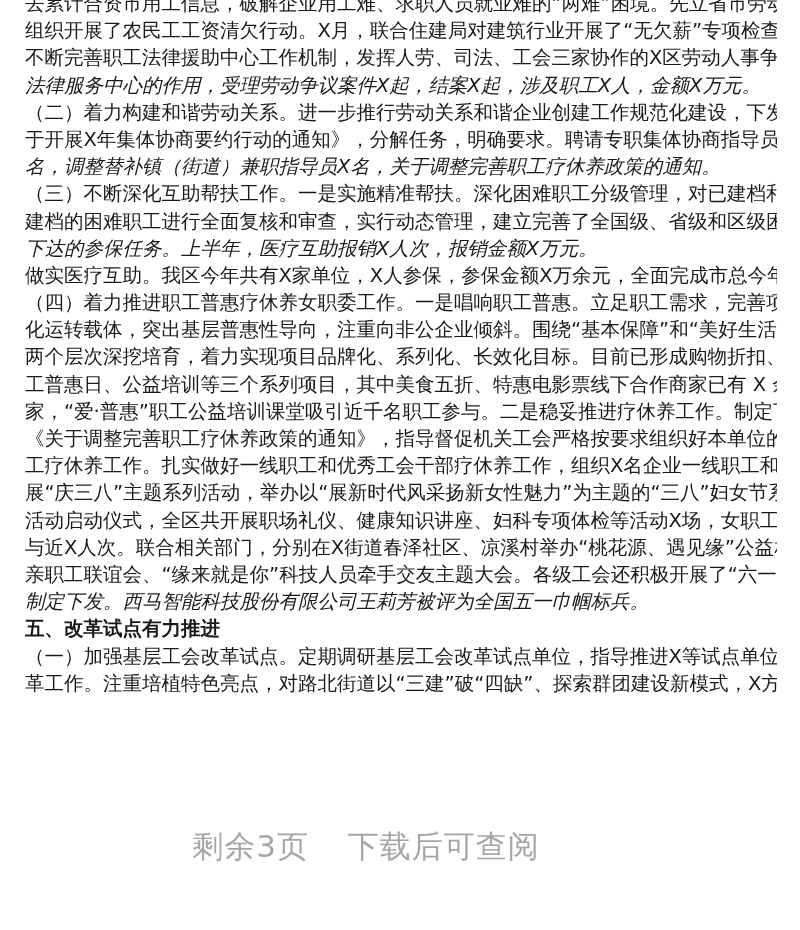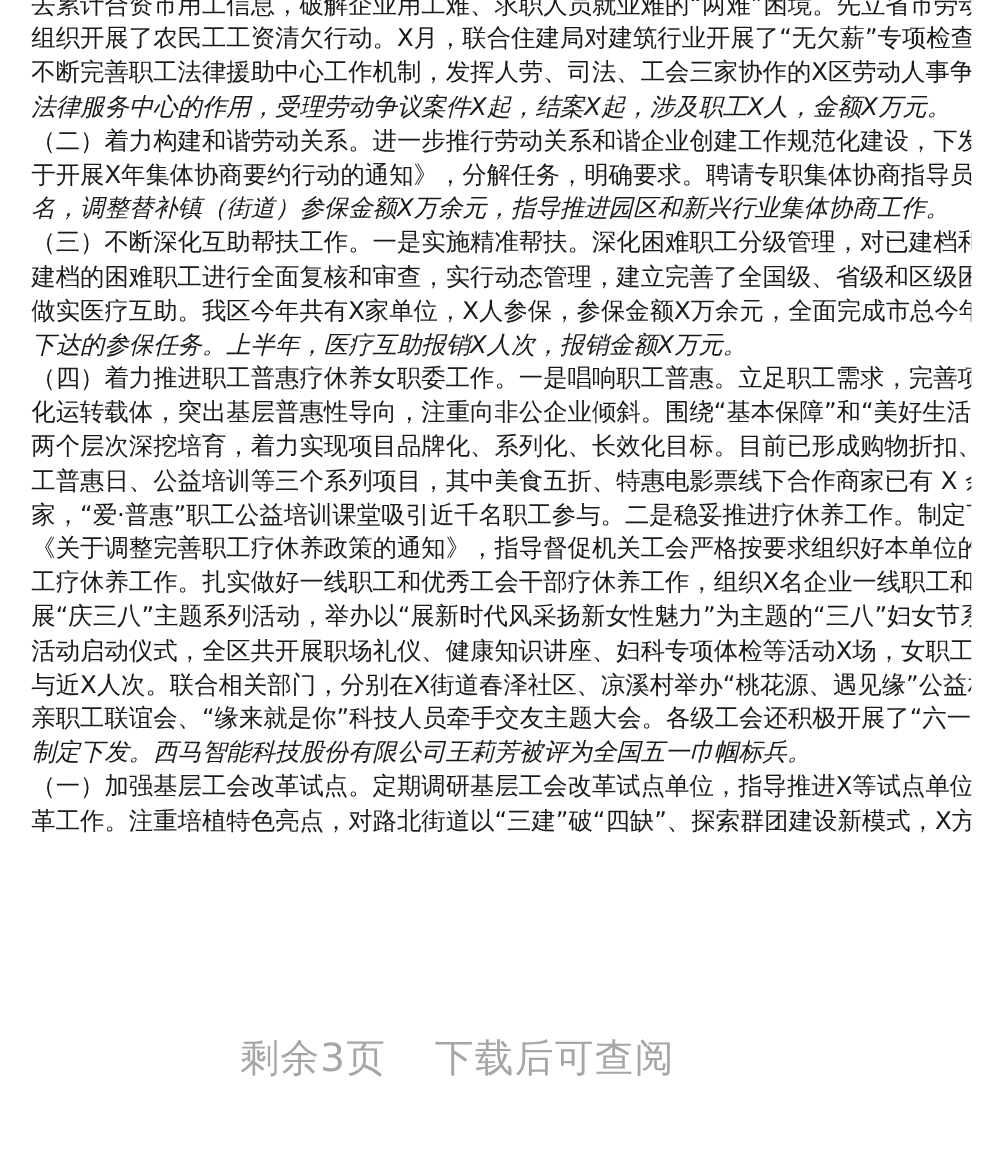--- a/index.html
+++ b/index.html
@@ -17,37 +17,38 @@
 </head>
 <body>
 
 <div class="page" id="page">
     <div class="line">去累计合资市用工信息，破解企业用工难、求职人员就业难的“两难”困境。先立省市劳动，</div>
     <div class="line">组织开展了农民工工资清欠行动。X月，联合住建局对建筑行业开展了“无欠薪”专项检查。</div>
     <div class="line">不断完善职工法律援助中心工作机制，发挥人劳、司法、工会三家协作的X区劳动人事争议</div>
     <div class="line last">法律服务中心的作用，受理劳动争议案件X起，结案X起，涉及职工X人，金额X万元。</div>
     <div class="line">（二）着力构建和谐劳动关系。进一步推行劳动关系和谐企业创建工作规范化建设，下发《关</div>
     <div class="line">于开展X年集体协商要约行动的通知》，分解任务，明确要求。聘请专职集体协商指导员X</div>
-    <div class="line last">名，调整替补镇（街道）参保金额X万余元，指导推进园区和新兴行业集体协商工作。</div>
+    <div class="line last">名，调整替补镇（街道）兼职指导员X名，关于调整完善职工疗休养政策的通知。</div>
     <div class="line">（三）不断深化互助帮扶工作。一是实施精准帮扶。深化困难职工分级管理，对已建档和新</div>
     <div class="line">建档的困难职工进行全面复核和审查，实行动态管理，建立完善了全国级、省级和区级困难</div>
+    <div class="line last">下达的参保任务。上半年，医疗互助报销X人次，报销金额X万元。</div>
     <div class="line">做实医疗互助。我区今年共有X家单位，X人参保，参保金额X万余元，全面完成市总今年</div>
-    <div class="line last">下达的参保任务。上半年，医疗互助报销X人次，报销金额X万元。</div>
     <div class="line">（四）着力推进职工普惠疗休养女职委工作。一是唱响职工普惠。立足职工需求，完善项目</div>
     <div class="line">化运转载体，突出基层普惠性导向，注重向非公企业倾斜。围绕“基本保障”和“美好生活向往”</div>
     <div class="line">两个层次深挖培育，着力实现项目品牌化、系列化、长效化目标。目前已形成购物折扣、职</div>
     <div class="line">工普惠日、公益培训等三个系列项目，其中美食五折、特惠电影票线下合作商家已有 X 余</div>
     <div class="line">家，“爱·普惠”职工公益培训课堂吸引近千名职工参与。二是稳妥推进疗休养工作。制定下发</div>
     <div class="line">《关于调整完善职工疗休养政策的通知》，指导督促机关工会严格按要求组织好本单位的职</div>
     <div class="line">工疗休养工作。扎实做好一线职工和优秀工会干部疗休养工作，组织X名企业一线职工和优</div>
     <div class="line">展“庆三八”主题系列活动，举办以“展新时代风采扬新女性魅力”为主题的“三八”妇女节系列</div>
     <div class="line">活动启动仪式，全区共开展职场礼仪、健康知识讲座、妇科专项体检等活动X场，女职工参</div>
     <div class="line">与近X人次。联合相关部门，分别在X街道春泽社区、凉溪村举办“桃花源、遇见缘”公益相</div>
     <div class="line">亲职工联谊会、“缘来就是你”科技人员牵手交友主题大会。各级工会还积极开展了“六一”亲</div>
     <div class="line last">制定下发。西马智能科技股份有限公司王莉芳被评为全国五一巾帼标兵。</div>
+    <div class="line heading">五、改革试点有力推进</div>
     <div class="line">（一）加强基层工会改革试点。定期调研基层工会改革试点单位，指导推进X等试点单位改</div>
     <div class="line">革工作。注重培植特色亮点，对路北街道以“三建”破“四缺”、探索群团建设新模式，X方林汽</div>
   </div>
 
 <div class="footer">
   <span>剩余3页</span>
   <span>下载后可查阅</span>
 </div>
 
 </body></html>

